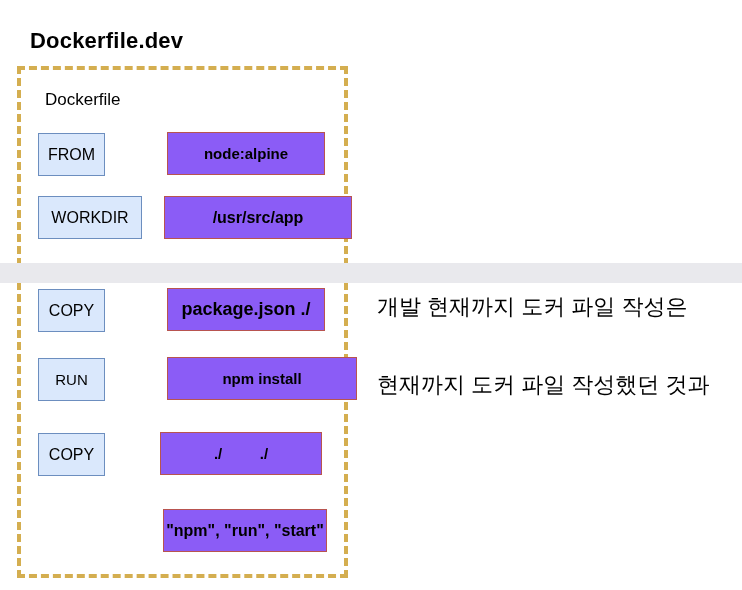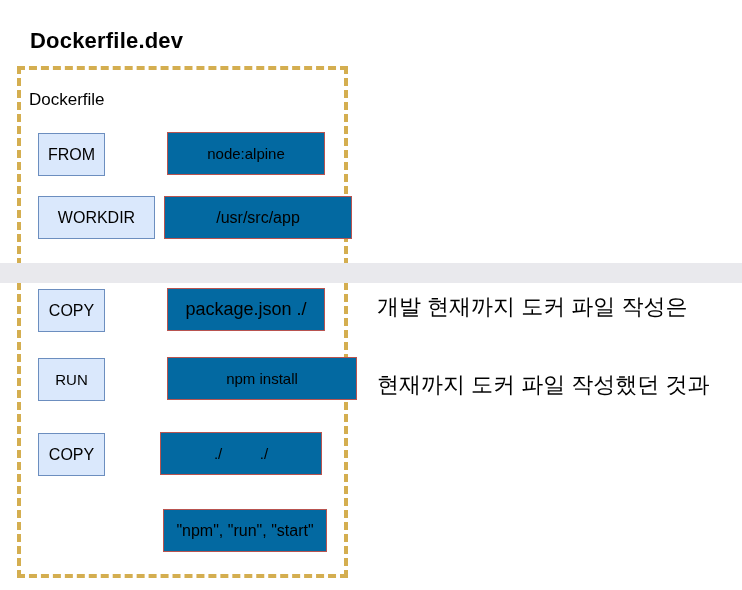--- a/index.html
+++ b/index.html
@@ -26,52 +26,53 @@
     left: 17px;
     top: 66px;
     width: 331px;
     height: 512px;
     border: 4px dashed #d4ae50;
     box-sizing: border-box;
     background: transparent;
   }
   .frame-label {
     position: absolute;
-    left: 29px;
+    left: 45px;
     top: 90px;
     font-size: 17px;
   }
   .cmd {
     position: absolute;
     left: 38px;
     width: 67px;
     height: 43px;
     background: #dae8fc;
     border: 1px solid #6c8ebf;
     box-sizing: border-box;
     display: flex;
     align-items: center;
     justify-content: center;
     font-size: 16px;
     white-space: pre;
   }
   .arg {
     position: absolute;
     height: 43px;
-    background: #0369a1;
+    background: #8b5cf6;
     border: 1px solid #b85450;
     box-sizing: border-box;
     display: flex;
     align-items: center;
     justify-content: center;
     white-space: pre;
+    font-weight: bold;
   }
   
   .cmd-0 { top: 133px; }
-  .cmd-1 { top: 196px; width: 117px; }
+  .cmd-1 { top: 196px; width: 104px; }
   .cmd-2 { top: 289px; }
   .cmd-3 { top: 358px; font-size: 15px; }
   .cmd-4 { top: 433px; }
   .cmd-5 { top: 510px; font-size: 15px; }
   .arg-0 { top: 132px; left: 167px; width: 158px; font-size: 15px; }
   .arg-1 { top: 196px; left: 164px; width: 188px; font-size: 16px; }
   .arg-2 { top: 288px; left: 167px; width: 158px; font-size: 18px; }
   .arg-3 { top: 357px; left: 167px; width: 190px; font-size: 15px; }
   .arg-4 { top: 432px; left: 160px; width: 162px; font-size: 15px; }
   .arg-5 { top: 509px; left: 163px; width: 164px; font-size: 16px; }

